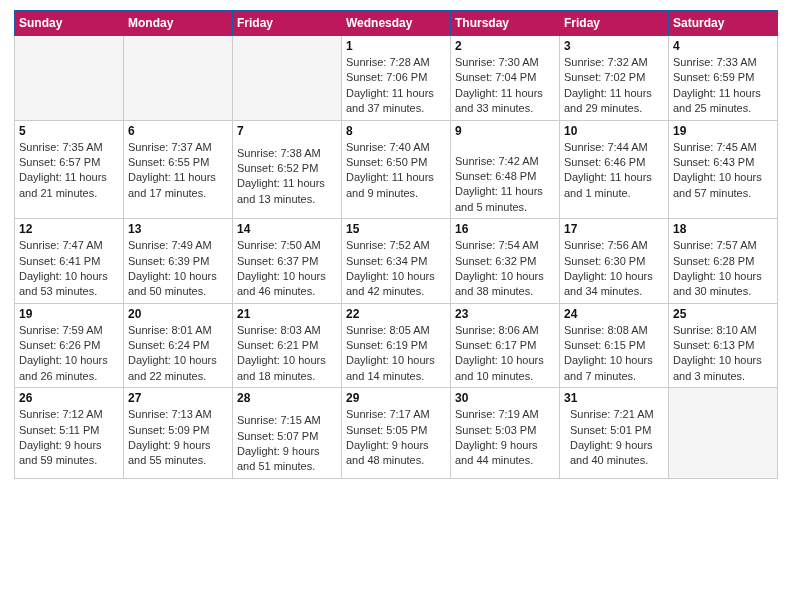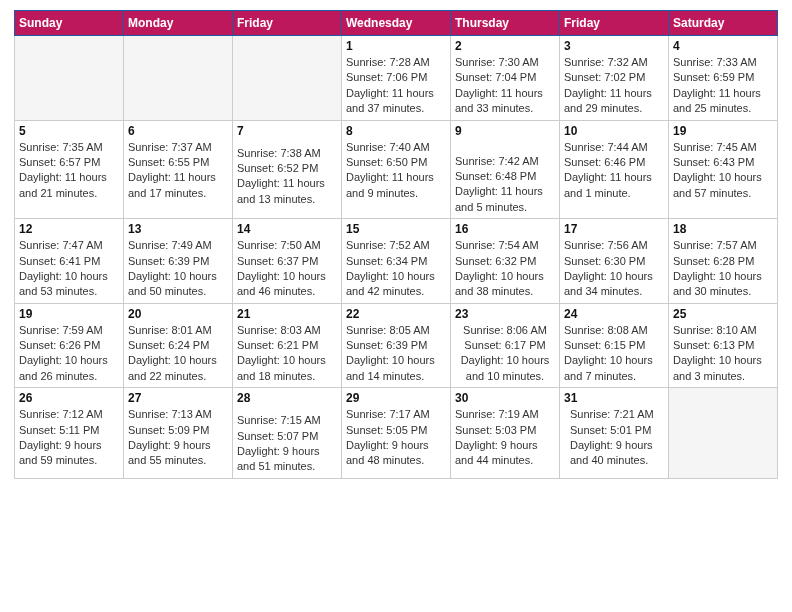--- a/index.html
+++ b/index.html
@@ -252,27 +252,27 @@
           <td>
             <span class="day-number">21</span>
             <div class="cell-info" style="white-space: pre-line;">Sunrise: 8:03 AM
 Sunset: 6:21 PM
 Daylight: 10 hours
 and 18 minutes.</div>
           </td>
           <td>
             <span class="day-number">22</span>
             <div class="cell-info" style="white-space: pre-line;">Sunrise: 8:05 AM
-Sunset: 6:39 PM
+Sunset: 6:19 PM
 Daylight: 10 hours
 and 14 minutes.</div>
           </td>
           <td>
             <span class="day-number">23</span>
-            <div class="cell-info" style="white-space: pre-line; text-align: center;">Sunrise: 8:06 AM
+            <div class="cell-info" style="white-space: pre-line;">Sunrise: 8:06 AM
 Sunset: 6:17 PM
 Daylight: 10 hours
 and 10 minutes.</div>
           </td>
           <td>
             <span class="day-number">24</span>
             <div class="cell-info" style="white-space: pre-line;">Sunrise: 8:08 AM
 Sunset: 6:15 PM
 Daylight: 10 hours
 and 7 minutes.</div>

